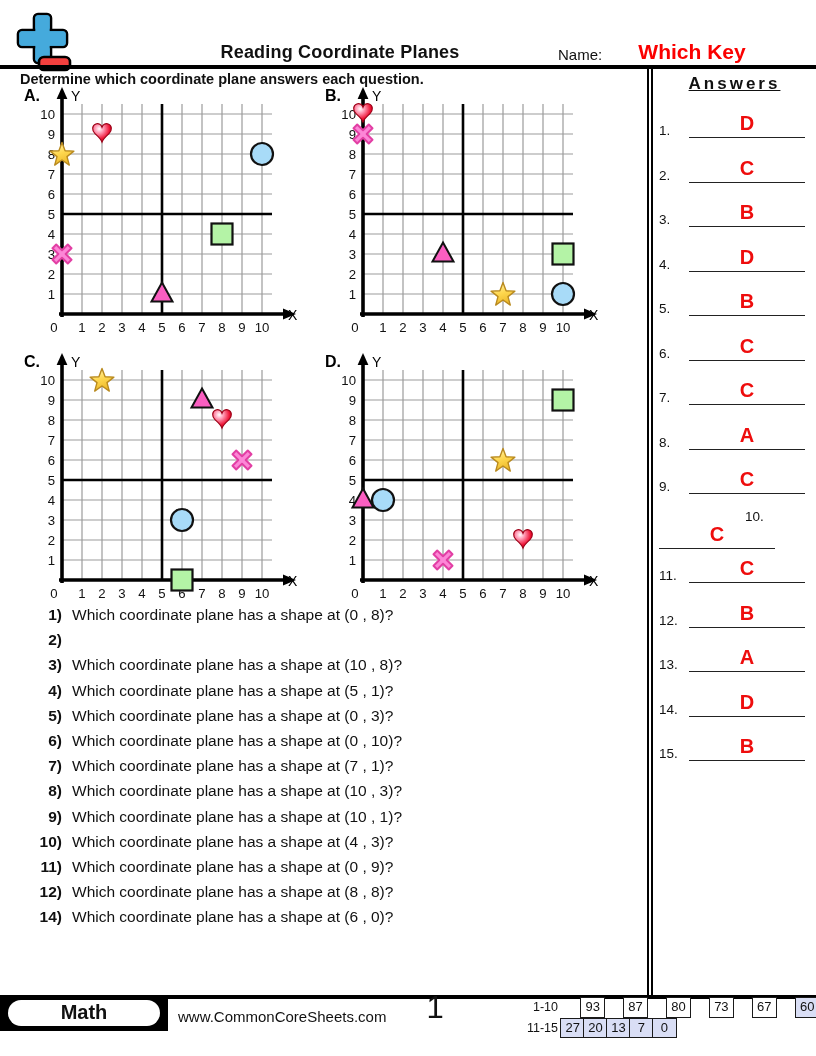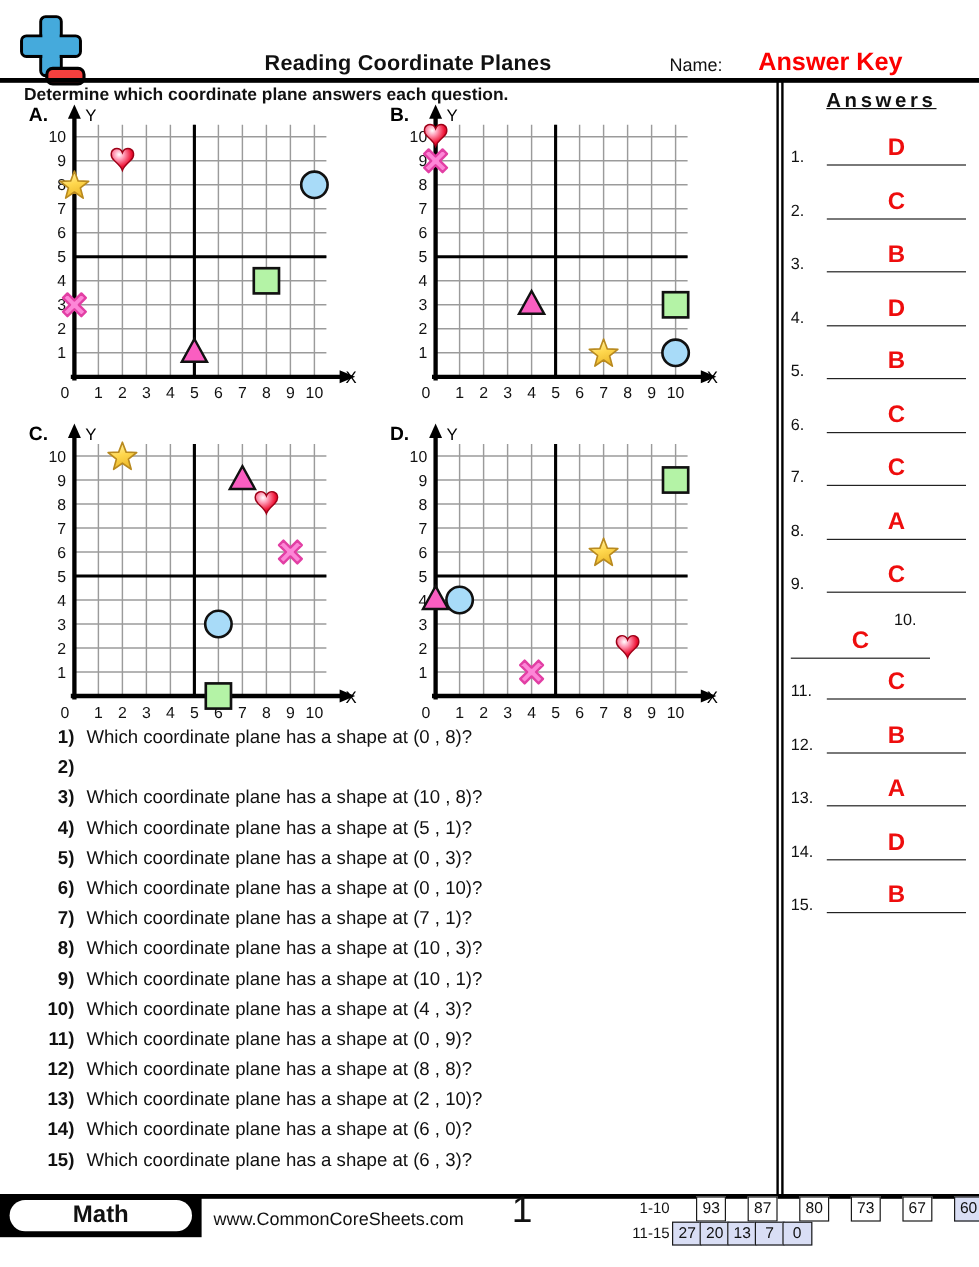--- a/index.html
+++ b/index.html
@@ -63,21 +63,21 @@
     <svg width="58" height="62" viewBox="0 0 58 62">
       <rect x="20" y="2" width="17" height="49" rx="4" fill="#45aadc" stroke="#000" stroke-width="2.6"></rect>
       <rect x="4" y="18" width="49" height="17" rx="4" fill="#45aadc" stroke="#000" stroke-width="2.6"></rect>
       <rect x="21.3" y="3.3" width="14.4" height="46.4" rx="3" fill="#45aadc"></rect>
       <rect x="5.3" y="19.3" width="46.4" height="14.4" rx="3" fill="#45aadc"></rect>
       <rect x="25" y="45" width="31" height="13" rx="5" fill="#f4403e" stroke="#000" stroke-width="2.6"></rect>
     </svg>
   </div>
   <div id="page-title">Reading Coordinate Planes</div>
   <div id="name-label">Name:</div>
-  <div id="answer-key" style="color: rgb(251, 0, 0);">Answer Key</div>
+  <div id="answer-key" style="color: rgb(251, 0, 0);">Which Key</div>
   <div id="header-line"></div>
   <div id="instruction">Determine which coordinate plane answers each question.</div>
 
   <div id="divider"></div>
   <div id="answers-panel">
     <div id="answers-heading">Answers</div>
     <div id="answers-list">
         <div class="ans-item" style="top: 40px;">
           <span class="ans-num">1.</span>
           <span class="ans-line"><span class="ans-letter" style="color:#ee0d0d">D</span></span>
@@ -476,30 +476,22 @@
       </div>
       <div class="q-row">
         <span class="q-num">11)</span>
         <span class="q-text">Which coordinate plane has a shape at (0 , 9)?</span>
       </div>
       <div class="q-row">
         <span class="q-num">12)</span>
         <span class="q-text">Which coordinate plane has a shape at (8 , 8)?</span>
       </div>
       <div class="q-row">
-        <span class="q-num">13)</span>
-        <span class="q-text">Which coordinate plane has a shape at (2 , 10)?</span>
-      </div>
-      <div class="q-row">
         <span class="q-num">14)</span>
         <span class="q-text">Which coordinate plane has a shape at (6 , 0)?</span>
-      </div>
-      <div class="q-row">
-        <span class="q-num">15)</span>
-        <span class="q-text">Which coordinate plane has a shape at (6 , 3)?</span>
       </div>
     </div>
 
   <div id="footer-line"></div>
   <div id="math-badge">
     <div id="math-pill">Math</div>
   </div>
   <div id="website">www.CommonCoreSheets.com</div>
   <div id="page-number">1</div>
   <div id="score-table">

